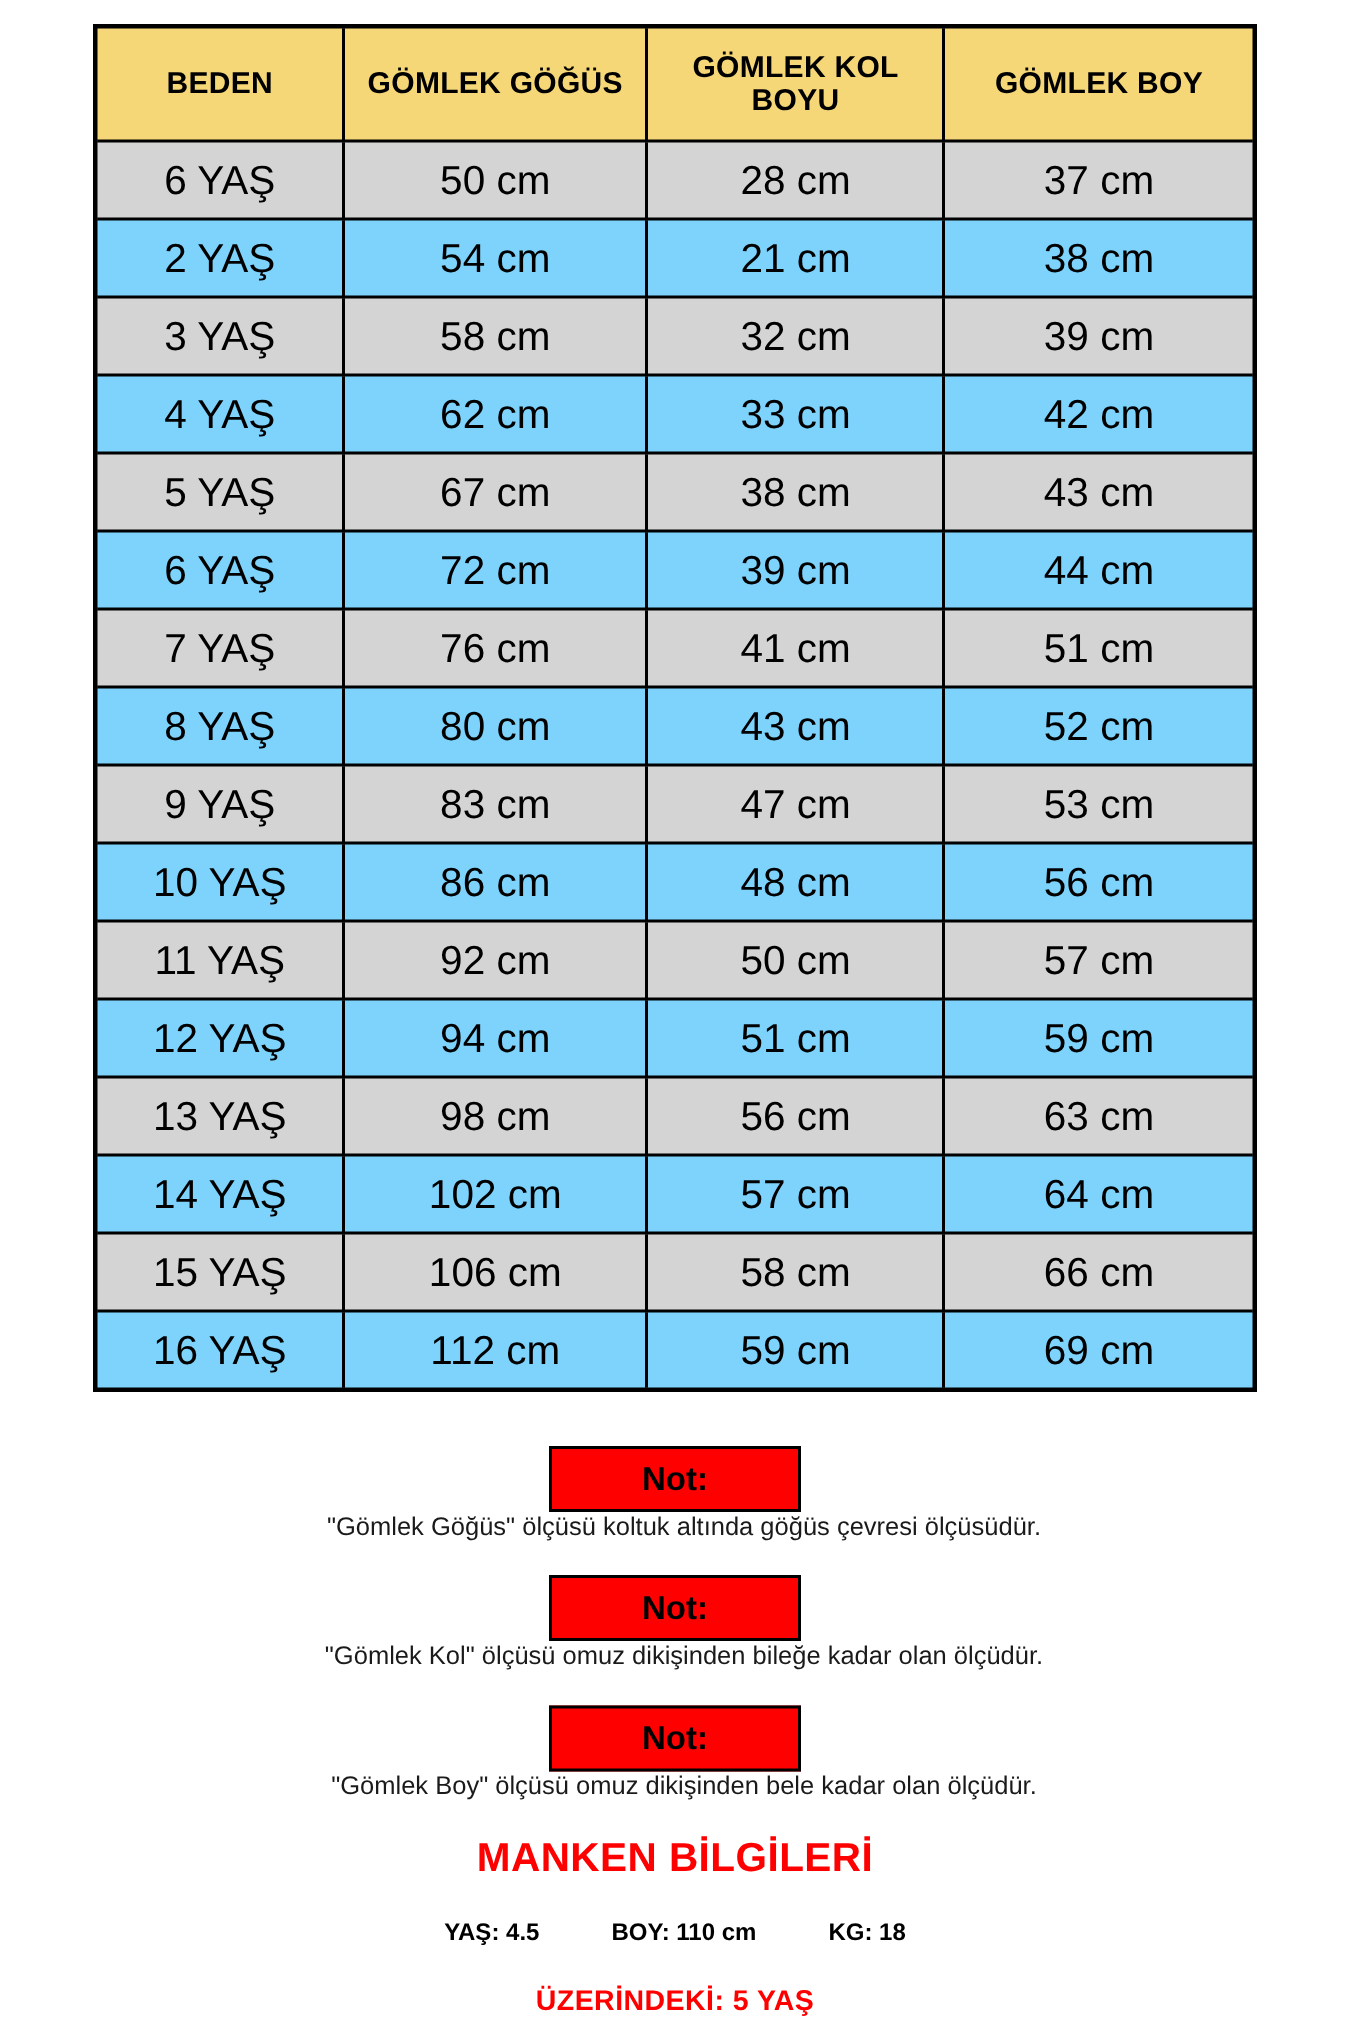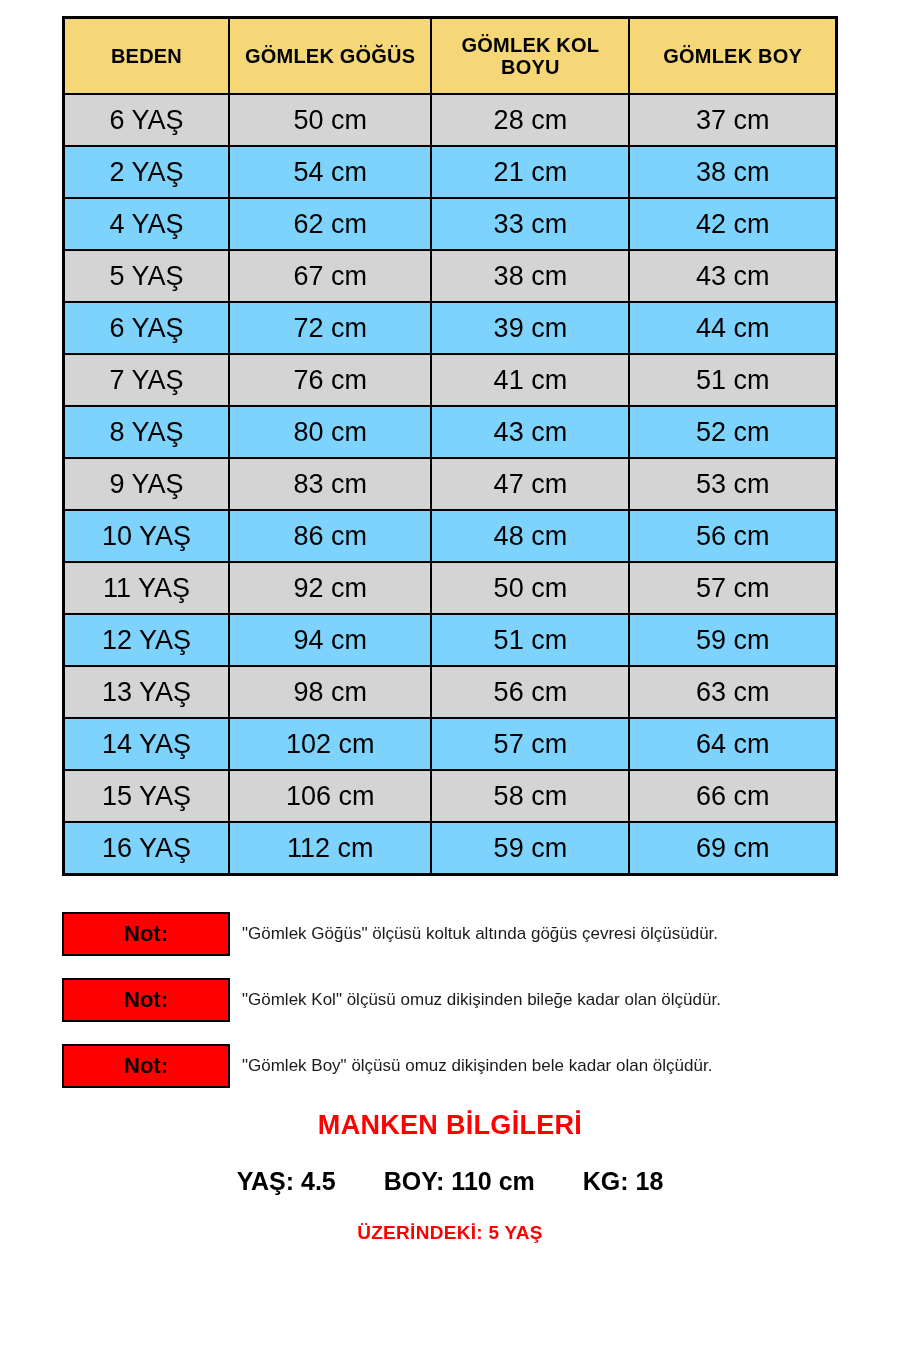--- a/index.html
+++ b/index.html
@@ -65,20 +65,21 @@
   col.c2 { width: 25.6%; }
   col.c3 { width: 26.8%; }
 
   .notes {
     margin-top: 36px;
   }
   .note-row {
     display: flex;
     align-items: center;
     margin-bottom: 22px;
+    flex-direction: column;
   }
   .note-badge {
     width: 168px;
     height: 44px;
     background: #ff0000;
     border: 2px solid #000000;
     box-sizing: border-box;
     display: flex;
     align-items: center;
     justify-content: center;
@@ -99,21 +100,21 @@
     text-align: center;
   }
   .model-title {
     font-size: 27px;
     font-weight: bold;
     color: #ff0000;
     letter-spacing: 0.3px;
   }
   .model-stats {
     margin-top: 26px;
-    font-size: 25px;
+    font-size: 16px;
     font-weight: bold;
     color: #000000;
     display: flex;
     justify-content: center;
     gap: 48px;
   }
   .model-worn {
     margin-top: 26px;
     font-size: 19px;
     font-weight: bold;
@@ -147,20 +148,26 @@
         <td>50 cm</td>
         <td>28 cm</td>
         <td>37 cm</td>
       </tr>
       <tr class="plain">
         <td>2 YAŞ</td>
         <td>54 cm</td>
         <td>21 cm</td>
         <td>38 cm</td>
       </tr>
+      <tr class="shade">
+        <td>3 YAŞ</td>
+        <td>58 cm</td>
+        <td>32 cm</td>
+        <td>39 cm</td>
+      </tr>
       <tr class="plain">
         <td>4 YAŞ</td>
         <td>62 cm</td>
         <td>33 cm</td>
         <td>42 cm</td>
       </tr>
       <tr class="shade">
         <td>5 YAŞ</td>
         <td>67 cm</td>
         <td>38 cm</td>

